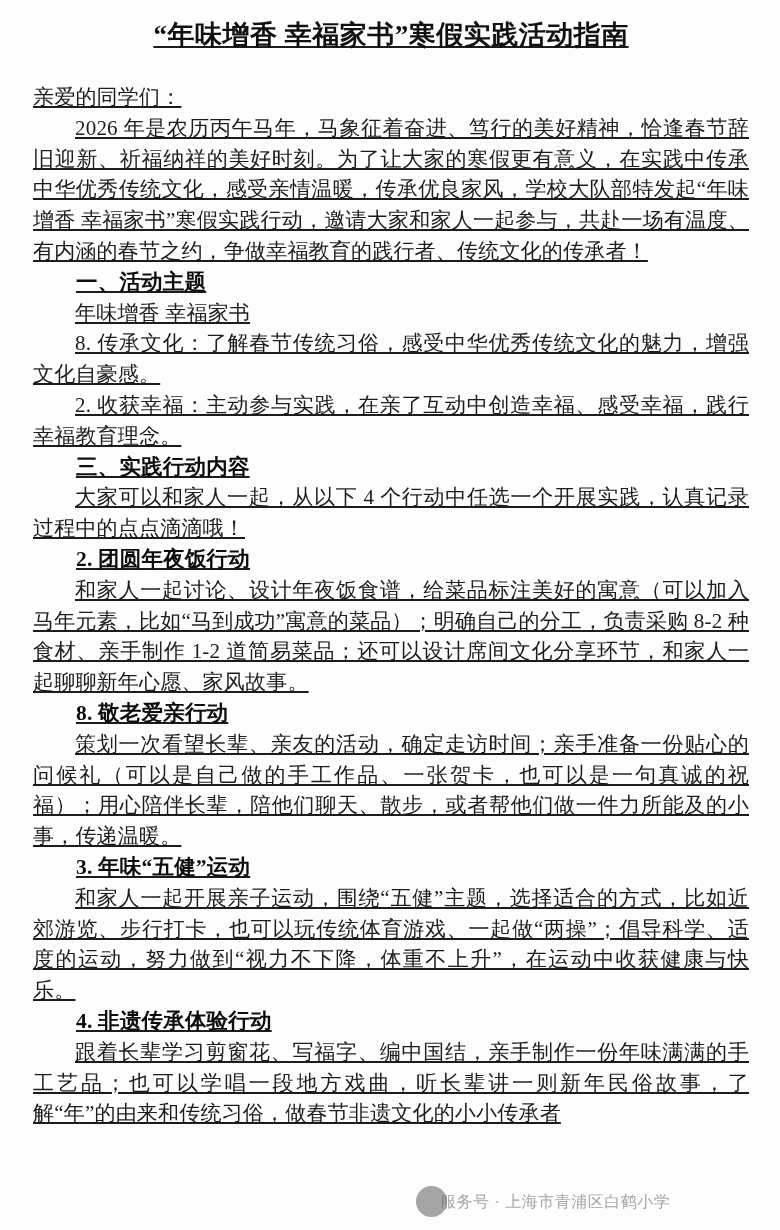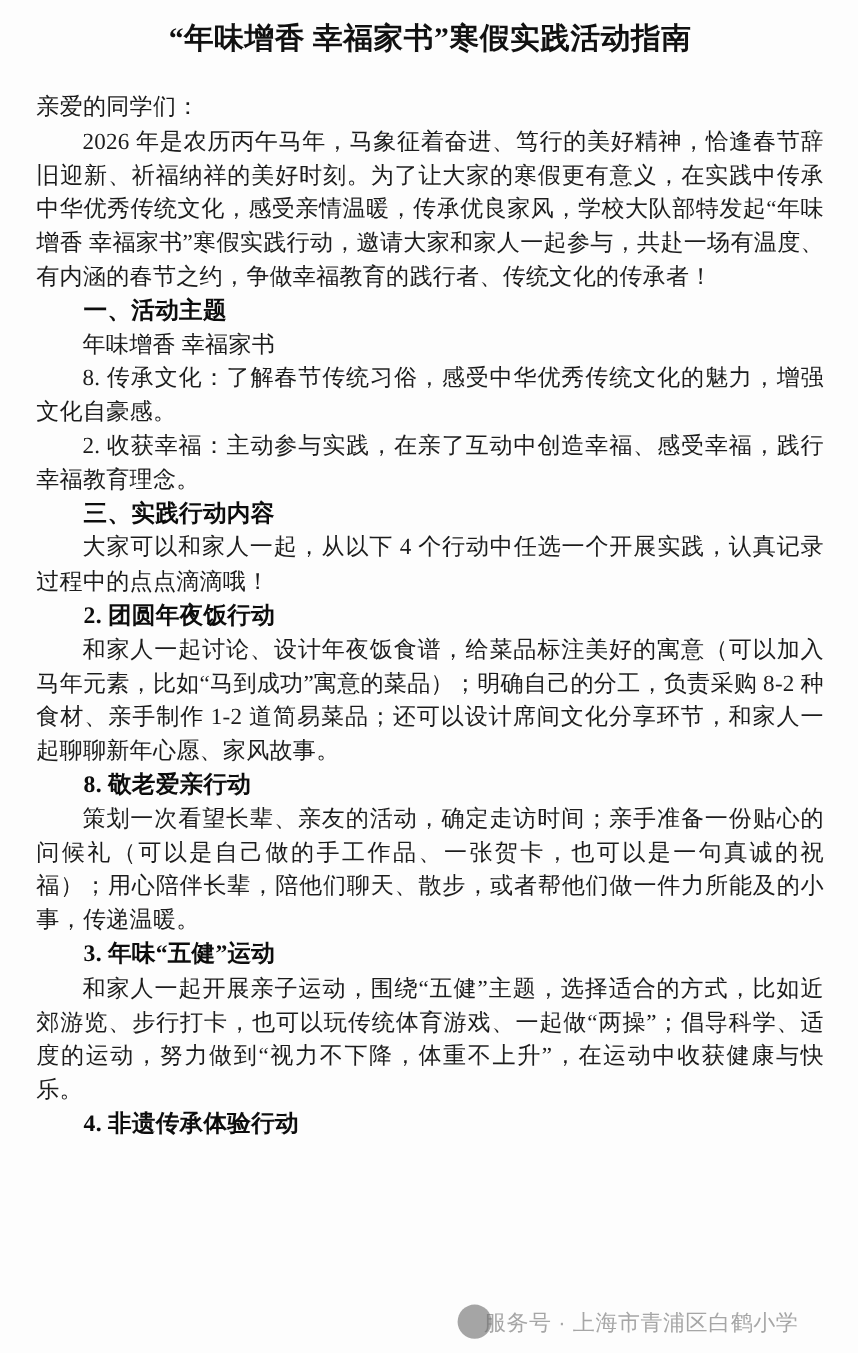--- a/index.html
+++ b/index.html
@@ -10,20 +10,21 @@
   .page {
     position: relative;
     width: 780px;
     height: 1230px;
     background: #fdfdfd;
     overflow: hidden;
     font-family: "Liberation Serif", "DejaVu Serif", serif;
     color: #1c1c1c;
     box-sizing: border-box;
     padding: 12px 31px 0 33px;
+    text-decoration: underline;
   }
   .doc-title {
     margin: 0 0 14px 0;
     font-size: 27px;
     line-height: 46px;
     font-weight: bold;
     text-align: center;
     letter-spacing: 0.5px;
     color: #111111;
   }
@@ -62,21 +63,21 @@
     top: 2px;
     width: 31px;
     height: 31px;
     border-radius: 50%;
     background: #6f6f6f;
     opacity: 0.62;
   }
   .wm-text {
     margin-left: 24px;
     font-family: "Liberation Sans", "DejaVu Sans", sans-serif;
-    font-size: 20px;
+    font-size: 16px;
     letter-spacing: 0.5px;
     color: #a6a6a6;
     white-space: nowrap;
   }
 </style>
 </head>
 <body>
 
 <div class="page">
 
@@ -97,19 +98,20 @@
   <h3 class="block heading">2. 团圆年夜饭行动</h3>
   <p class="block para">和家人一起讨论、设计年夜饭食谱，给菜品标注美好的寓意（可以加入马年元素，比如“马到成功”寓意的菜品）；明确自己的分工，负责采购 8-2 种食材、亲手制作 1-2 道简易菜品；还可以设计席间文化分享环节，和家人一起聊聊新年心愿、家风故事。</p>
 
   <h3 class="block heading">8. 敬老爱亲行动</h3>
   <p class="block para">策划一次看望长辈、亲友的活动，确定走访时间；亲手准备一份贴心的问候礼（可以是自己做的手工作品、一张贺卡，也可以是一句真诚的祝福）；用心陪伴长辈，陪他们聊天、散步，或者帮他们做一件力所能及的小事，传递温暖。</p>
 
   <h3 class="block heading">3. 年味“五健”运动</h3>
   <p class="block para">和家人一起开展亲子运动，围绕“五健”主题，选择适合的方式，比如近郊游览、步行打卡，也可以玩传统体育游戏、一起做“两操”；倡导科学、适度的运动，努力做到“视力不下降，体重不上升”，在运动中收获健康与快乐。</p>
 
   <h3 class="block heading">4. 非遗传承体验行动</h3>
+  <p class="block para">跟着长辈学习剪窗花、写福字、编中国结，亲手制作一份年味满满的手工艺品；也可以学唱一段地方戏曲，听长辈讲一则新年民俗故事，了解“年”的由来和传统习俗，做春节非遗文化的小小传承者</p>
 
   <div class="watermark">
     <span class="wm-icon"></span>
     <span class="wm-text">服务号 · 上海市青浦区白鹤小学</span>
   </div>
 
 </div>
 
 </body></html>

